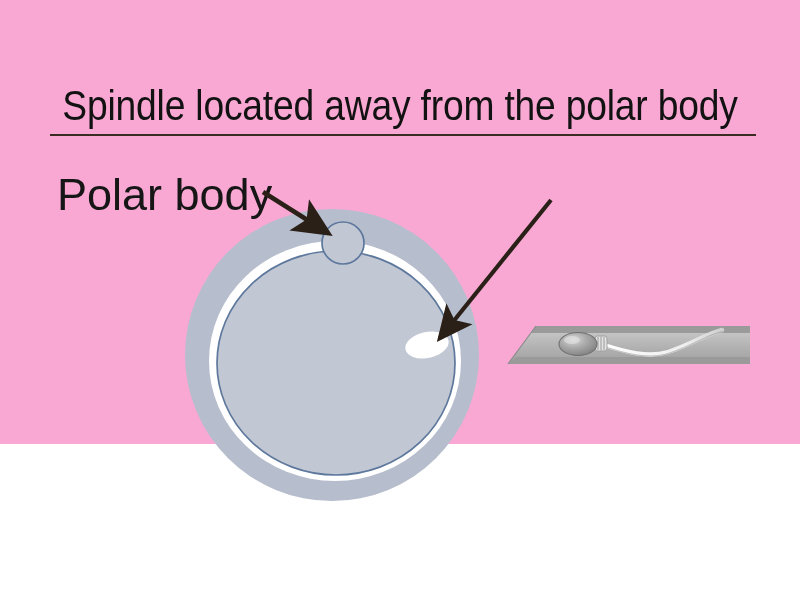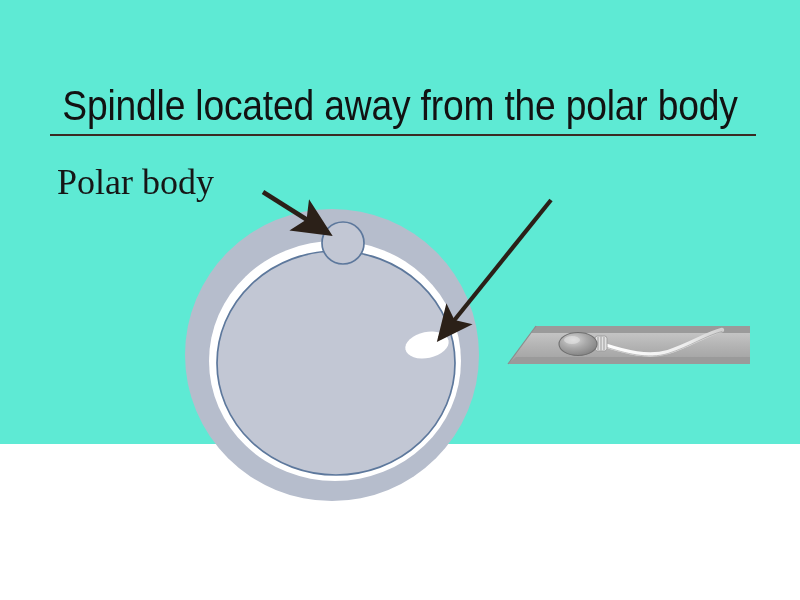--- a/index.html
+++ b/index.html
@@ -12,21 +12,21 @@
     width: 800px;
     height: 600px;
     overflow: hidden;
     font-family: "Liberation Sans", sans-serif;
     color: #1a1a1a;
   }
   #figure-root {
     position: relative;
     width: 800px;
     height: 444px;
-    background: #5eead4;
+    background: #f9a8d4;
   }
   
   #title-block {
     position: absolute;
     left: 0;
     top: 82px;
     width: 800px;
     height: 58px;
   }
   #figure-title {
@@ -49,26 +49,27 @@
     position: absolute;
     left: 50px;
     top: 52px;
     width: 706px;
     height: 0;
     border-top: 2px solid #3a2b23;
   }
   
   .callout-label {
     position: absolute;
-    font-family: Liberation Serif, serif;
-    font-size: 36px;
+    font-family: Liberation Sans, sans-serif;
+    font-size: 45px;
     font-weight: 400;
     line-height: 38px;
     white-space: nowrap;
     color: #161616;
+    margin-top: 13px;
   }
   #label-polar-body {
     left: 57px;
     top: 163px;
   }
   #label-spindle {
     left: 572px;
     top: 163px;
   }
   

